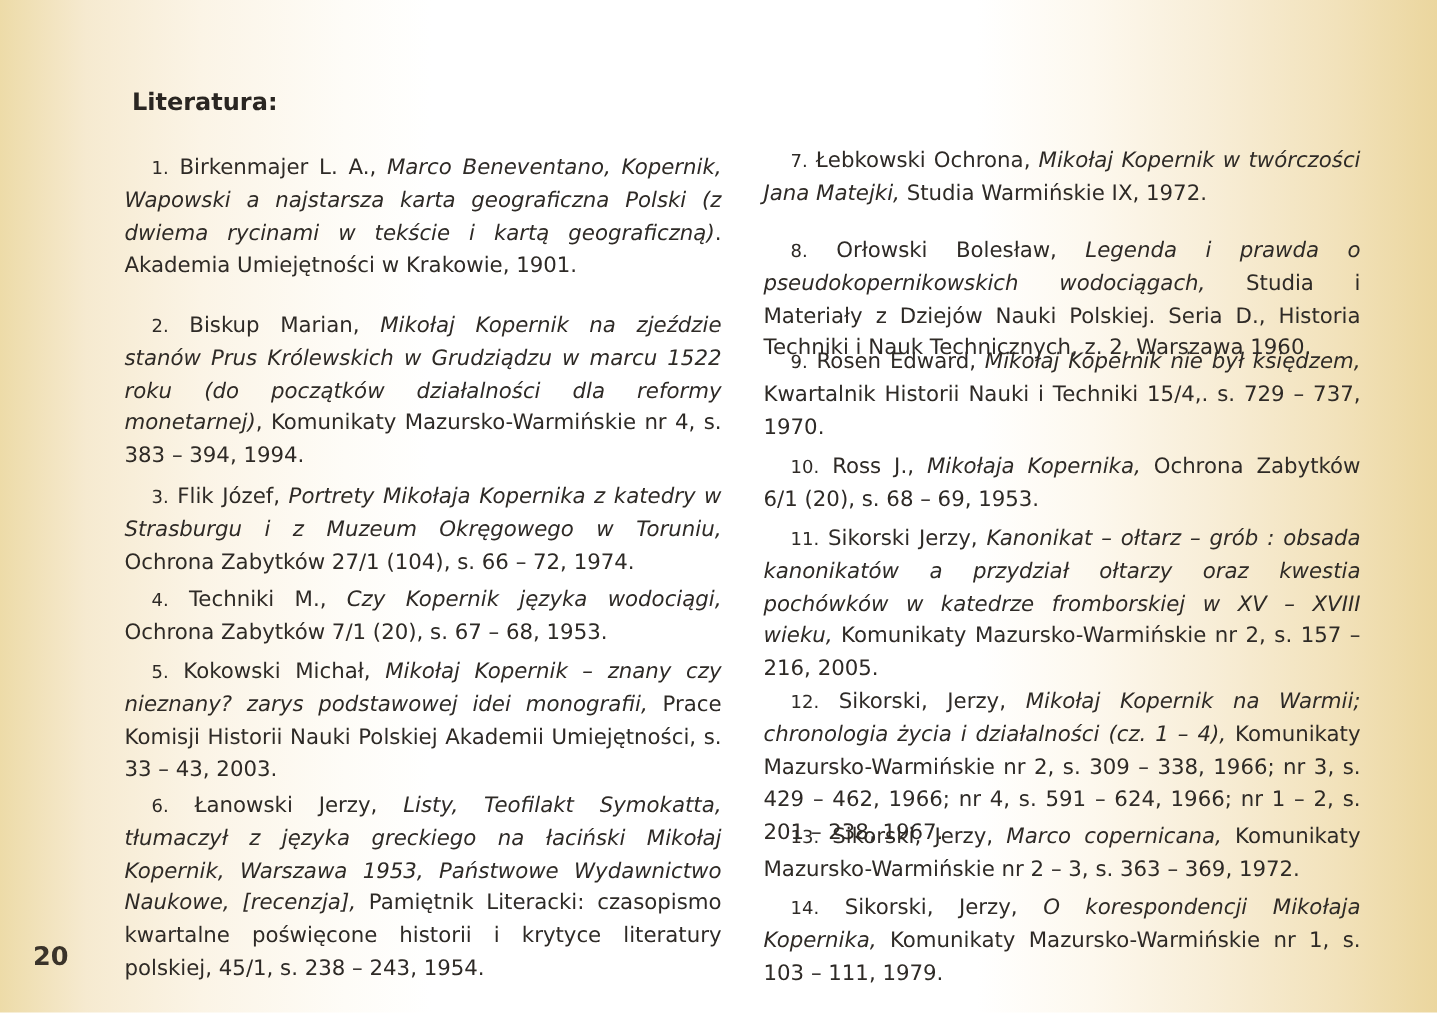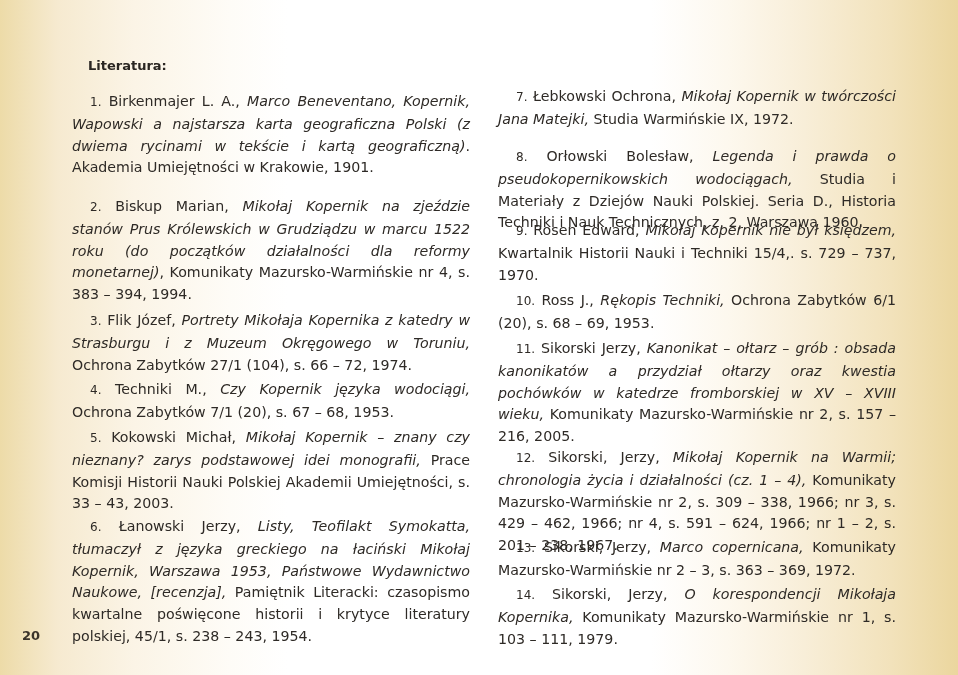--- a/index.html
+++ b/index.html
@@ -14,28 +14,28 @@
   .col {
     position: absolute; top: 0;
     font-size: 14.2px; line-height: 21.8px;
     text-align: justify;
   }
   .col-left { left: 68px; width: 398px; }
   .col-right { left: 494px; width: 398px; }
   .heading {
     position: absolute; left: 88px; top: 58px;
     font-family: "DejaVu Sans", sans-serif;
-    font-weight: bold; font-size: 13px; color: #2a2622;
+    font-weight: bold; font-size: 16px; color: #2a2622;
   }
-  .entry { position: absolute; left: 0; width: 398px; margin: 4px; text-indent: 18px; }
+  .entry { position: absolute; left: 0; width: 398px; margin: 15px; text-indent: 18px; }
   .entry .num { font-size: 12px; }
   .entry em { font-style: italic; }
   .page-number {
     position: absolute; left: 22px; top: 628px;
-    font-weight: bold; font-size: 13px; color: #3a332a;
+    font-weight: bold; font-size: 17px; color: #3a332a;
   }
 </style>
 </head>
 <body>
 
 <div class="heading">Literatura:</div>
 
 <div class="col col-left">
   <p class="entry" style="top:87px">
     <span class="num">1.</span>
@@ -71,21 +71,21 @@
   <p class="entry" style="top:142px">
     <span class="num">8.</span>
     <span>Orłowski Bolesław, </span><em>Legenda i prawda o pseudokopernikowskich wodociągach,</em><span> Studia i Materiały z Dziejów Nauki Polskiej. Seria D., Historia Techniki i Nauk Technicznych, z. 2, Warszawa 1960.</span>
   </p>
   <p class="entry" style="top:216px">
     <span class="num">9.</span>
     <span>Rosen Edward, </span><em>Mikołaj Kopernik nie był księdzem,</em><span> Kwartalnik Historii Nauki i Techniki 15/4,. s. 729 – 737, 1970.</span>
   </p>
   <p class="entry" style="top:286px">
     <span class="num">10.</span>
-    <span>Ross J., </span><em>Rękopis Techniki,</em><span> Ochrona Zabytków 6/1 (20), s. 68 – 69, 1953.</span>
+    <span>Ross J., </span><em>Mikołaja Kopernika,</em><span> Ochrona Zabytków 6/1 (20), s. 68 – 69, 1953.</span>
   </p>
   <p class="entry" style="top:334px">
     <span class="num">11.</span>
     <span>Sikorski Jerzy, </span><em>Kanonikat – ołtarz – grób : obsada kanonikatów a przydział ołtarzy oraz kwestia pochówków w katedrze fromborskiej w XV – XVIII wieku,</em><span> Komunikaty Mazursko-Warmińskie nr 2, s. 157 – 216, 2005.</span>
   </p>
   <p class="entry" style="top:443px">
     <span class="num">12.</span>
     <span>Sikorski, Jerzy, </span><em>Mikołaj Kopernik na Warmii; chronologia życia i działalności (cz. 1 – 4),</em><span> Komunikaty Mazursko-Warmińskie nr 2, s. 309 – 338, 1966; nr 3, s. 429 – 462, 1966; nr 4, s. 591 – 624, 1966; nr 1 – 2, s. 201 – 238, 1967.</span>
   </p>
   <p class="entry" style="top:533px">

